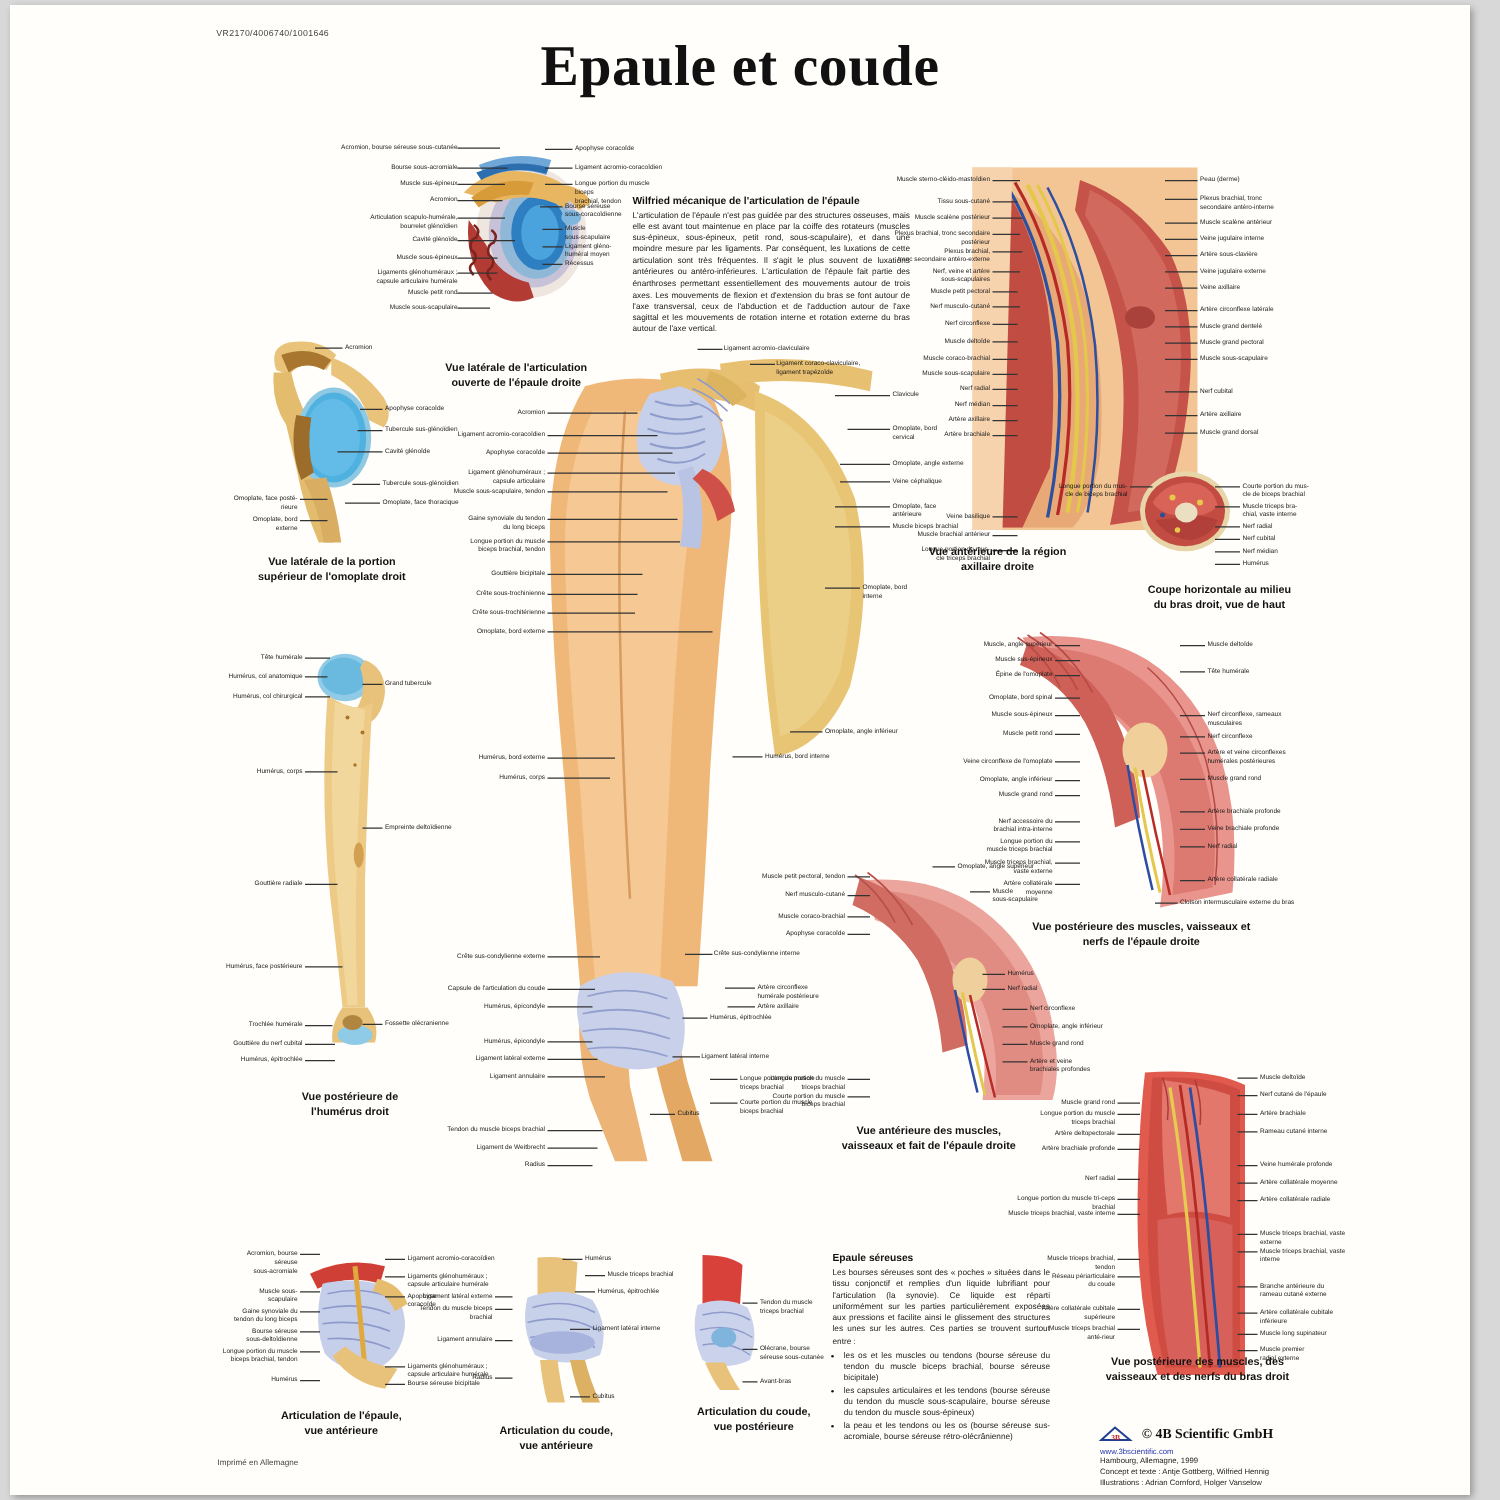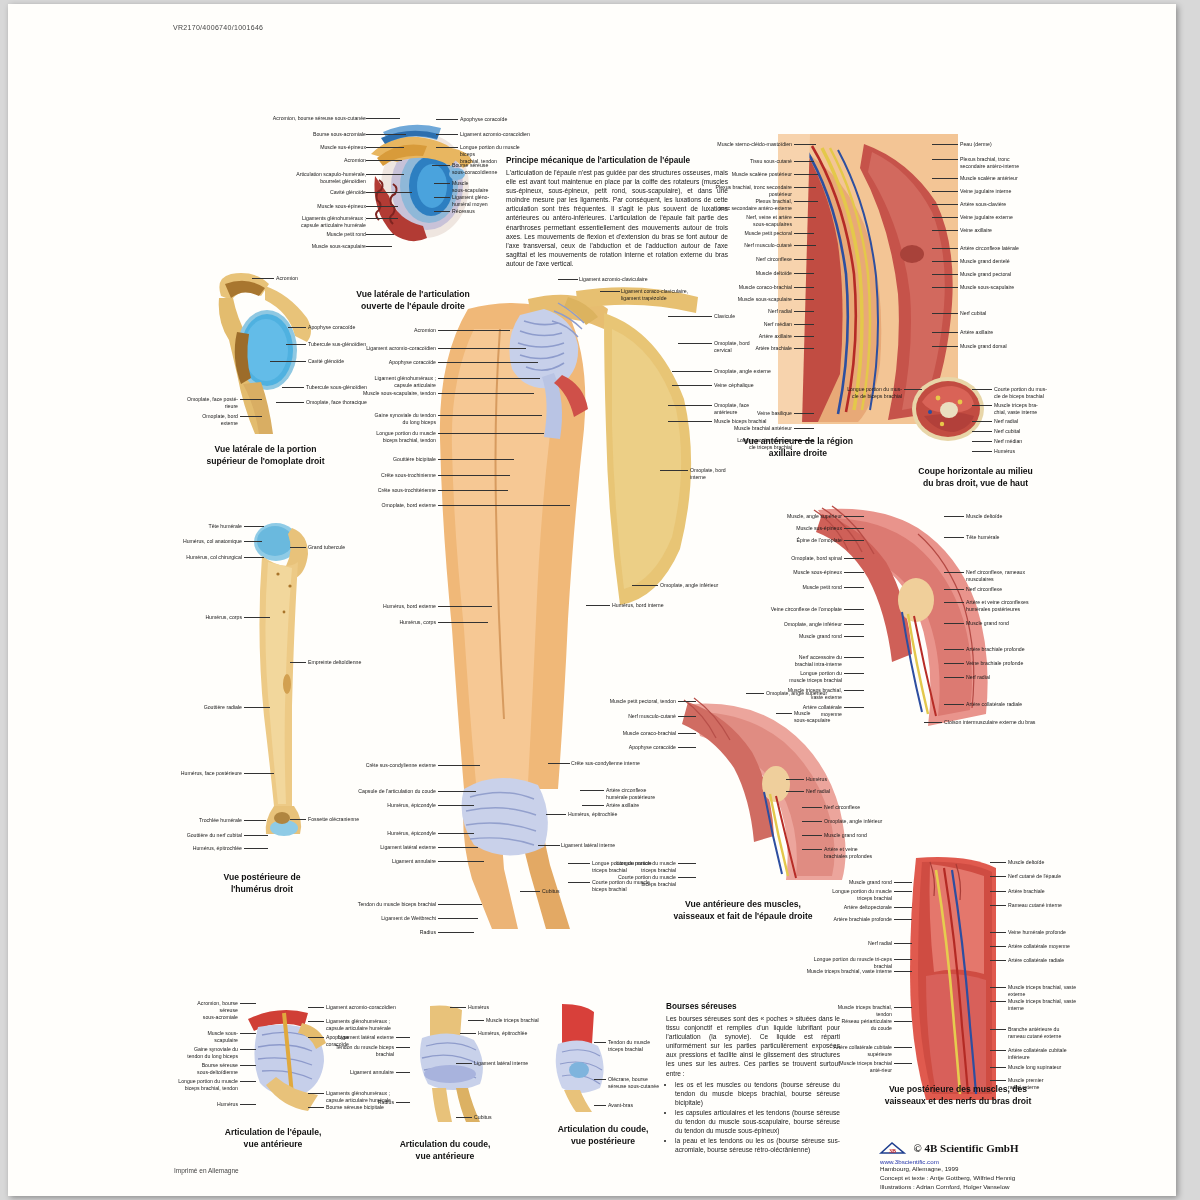--- a/index.html
+++ b/index.html
@@ -68,20 +68,21 @@
   
   .fig{position:absolute;}
   svg{display:block;overflow:visible;}
 </style>
 </head>
 <body>
 
 <div id="poster">
 
   <div class="catalog">VR2170/4006740/1001646</div>
+  <div class="title">Epaule et coude</div>
   <div class="imprime">Imprimé en Allemagne</div>
 
   <div class="fig" style="left:355px;top:110px;">
     <svg width="120" height="130" viewBox="0 0 120 130">
       <ellipse cx="62" cy="72" rx="44" ry="52" fill="#efe6e0"></ellipse>
       <ellipse cx="64" cy="72" rx="36" ry="44" fill="#c8c2d8"></ellipse>
       <ellipse cx="66" cy="72" rx="29" ry="37" fill="#8fb8d8"></ellipse>
       <ellipse cx="68" cy="72" rx="22" ry="30" fill="#2d7fc1"></ellipse>
       <ellipse cx="69" cy="72" rx="15" ry="22" fill="#4aa3dd"></ellipse>
       <path d="M8 40 Q30 18 62 24 Q86 28 96 42 L88 52 Q62 38 34 48 Z" fill="#e8b660"></path>
@@ -134,21 +135,21 @@
   <div class="leader" style="left:426px;top:179px;width:16px;"></div>
   <div class="lbl l" style="left:444px;top:190px;width:58px;">Ligament gléno-
 huméral moyen</div>
   <div class="leader" style="left:426px;top:193px;width:16px;"></div>
   <div class="lbl l" style="left:444px;top:204px;width:58px;">Récessus</div>
   <div class="leader" style="left:426px;top:207px;width:16px;"></div>
   <div class="caption" style="left:320px;top:285px;width:170px;white-space:pre-line;">Vue latérale de l'articulation
 ouverte de l'épaule droite</div>
 
   <div class="textblock" style="left:498px;top:152px;width:222px;">
-    <h3>Principe mécanique de l'articulation de l'épaule</h3>
+    <h3>Wilfried mécanique de l'articulation de l'épaule</h3>
     <p>L'articulation de l'épaule n'est pas guidée par des structures osseuses, mais elle est avant tout maintenue en place par la coiffe des rotateurs (muscles sus-épineux, sous-épineux, petit rond, sous-scapulaire), et dans une moindre mesure par les ligaments. Par conséquent, les luxations de cette articulation sont très fréquentes. Il s'agit le plus souvent de luxations antérieures ou antéro-inférieures. L'articulation de l'épaule fait partie des énarthroses permettant essentiellement des mouvements autour de trois axes. Les mouvements de flexion et d'extension du bras se font autour de l'axe transversal, ceux de l'abduction et de l'adduction autour de l'axe sagittal et les mouvements de rotation interne et rotation externe du bras autour de l'axe vertical.</p>
   </div>
 
   <div class="fig" style="left:195px;top:262px;">
     <svg width="120" height="175" viewBox="0 0 120 175">
       <path d="M18 30 Q12 12 28 8 Q52 4 66 18 L58 30 Q40 20 28 34 Z" fill="#e8c379"></path>
       <path d="M16 32 Q14 56 26 74 L34 108 Q40 140 52 168 L64 168 Q54 136 48 104 L44 70 Q34 52 30 32 Z" fill="#e3bc6e"></path>
       <path d="M62 20 Q86 28 104 52 Q112 66 104 76 L92 70 Q86 46 62 34 Z" fill="#e8c379"></path>
       <path d="M22 18 Q44 10 62 22 L56 30 Q40 22 28 32 Z" fill="#a8762f"></path>
       <ellipse cx="64" cy="84" rx="30" ry="40" fill="#8fc8e2"></ellipse>
@@ -487,20 +488,22 @@
   <div class="lbl l" style="left:958px;top:642px;width:86px;">Artère brachiale profonde</div>
   <div class="leader" style="left:936px;top:645px;width:20px;"></div>
   <div class="lbl l" style="left:958px;top:656px;width:86px;">Veine brachiale profonde</div>
   <div class="leader" style="left:936px;top:659px;width:20px;"></div>
   <div class="lbl l" style="left:958px;top:670px;width:86px;">Nerf radial</div>
   <div class="leader" style="left:936px;top:673px;width:20px;"></div>
   <div class="lbl l" style="left:958px;top:697px;width:86px;">Artère collatérale radiale</div>
   <div class="leader" style="left:936px;top:700px;width:20px;"></div>
   <div class="lbl l" style="left:936px;top:715px;width:112px;">Cloison intermusculaire externe du bras</div>
   <div class="leader" style="left:916px;top:718px;width:18px;"></div>
+  <div class="caption" style="left:780px;top:732px;width:250px;white-space:pre-line;">Vue postérieure des muscles, vaisseaux et
+nerfs de l'épaule droite</div>
 
   <div class="fig" style="left:240px;top:512px;">
     <svg width="70" height="330" viewBox="0 0 70 330">
       <ellipse cx="28" cy="26" rx="22" ry="19" fill="#8fcbe6"></ellipse>
       <ellipse cx="27" cy="25" rx="18" ry="15" fill="#6ab9de"></ellipse>
       <path d="M44 12 Q60 18 60 38 Q58 56 48 62 L38 50 Q46 34 40 18 Z" fill="#e8c27a"></path>
       <path d="M14 40 Q8 120 16 200 Q22 250 26 290 L44 290 Q44 240 44 190 Q46 110 50 46 Q36 56 14 40 Z" fill="#edca86"></path>
       <path d="M20 46 Q14 124 22 202 Q26 250 30 288 L38 288 Q36 238 37 190 Q39 112 44 52 Z" fill="#f2d79c"></path>
       <ellipse cx="39" cy="168" rx="4" ry="10" fill="#d2a050"></ellipse>
       <path d="M26 290 Q16 304 18 318 L52 318 Q56 304 46 290 Z" fill="#e8c27a"></path>
@@ -528,21 +531,21 @@
   <div class="lbl r" style="left:172px;top:766px;width:62px;">Humérus, face postérieure</div>
   <div class="leader" style="left:236px;top:769px;width:30px;"></div>
   <div class="lbl r" style="left:184px;top:813px;width:50px;">Trochlée humérale</div>
   <div class="leader" style="left:236px;top:816px;width:22px;"></div>
   <div class="lbl r" style="left:168px;top:828px;width:66px;">Gouttière du nerf cubital</div>
   <div class="leader" style="left:236px;top:831px;width:24px;"></div>
   <div class="lbl r" style="left:176px;top:841px;width:58px;">Humérus, épitrochlée</div>
   <div class="leader" style="left:236px;top:844px;width:24px;"></div>
   <div class="lbl l" style="left:300px;top:812px;width:60px;">Fossette olécranienne</div>
   <div class="leader" style="left:282px;top:815px;width:16px;"></div>
-  <div class="caption" style="left:184px;top:868px;width:140px;white-space:pre-line;">Vue postérieure de
+  <div class="caption" style="left:202px;top:868px;width:140px;white-space:pre-line;">Vue postérieure de
 l'humérus droit</div>
 
   <div class="fig" style="left:668px;top:690px;">
     <svg width="180" height="190" viewBox="0 0 180 190">
       <path d="M16 10 Q72 6 110 34 Q150 64 164 116 Q174 158 166 186 L110 186 Q116 140 100 102 Q78 58 24 42 Z" fill="#eca59c"></path>
       <path d="M24 18 Q74 20 108 48 Q142 78 154 124 Q162 158 156 182 L120 182 Q124 142 110 108 Q90 66 36 48 Z" fill="#e08c82"></path>
       <path d="M12 8 Q52 22 76 58 Q96 96 98 142 L78 148 Q74 104 58 74 Q38 44 6 30 Z" fill="#d06c62"></path>
       <path d="M8 6 q20 14 32 38 M18 4 q22 16 36 42" stroke="#b8504a" stroke-width="1.3" fill="none"></path>
       <ellipse cx="100" cy="90" rx="14" ry="18" fill="#efcf9c"></ellipse>
       <path d="M94 100 Q102 142 112 182" stroke="#e3c84c" stroke-width="2.4" fill="none"></path>
@@ -651,21 +654,21 @@
   <div class="leader" style="left:982px;top:1046px;width:16px;"></div>
   <div class="lbl l" style="left:1000px;top:1060px;width:72px;">Muscle long supinateur</div>
   <div class="leader" style="left:982px;top:1063px;width:16px;"></div>
   <div class="lbl l" style="left:1000px;top:1073px;width:72px;">Muscle premier
 radial externe</div>
   <div class="leader" style="left:982px;top:1076px;width:16px;"></div>
   <div class="caption" style="left:840px;top:1080px;width:220px;white-space:pre-line;">Vue postérieure des muscles, des
 vaisseaux et des nerfs du bras droit</div>
 
   <div class="textblock" style="left:658px;top:998px;width:174px;">
-    <h3>Bourses séreuses</h3>
+    <h3>Epaule séreuses</h3>
     <p>Les bourses séreuses sont des « poches » situées dans le tissu conjonctif et remplies d'un liquide lubrifiant pour l'articulation (la synovie). Ce liquide est réparti uniformément sur les parties particulièrement exposées aux pressions et facilite ainsi le glissement des structures les unes sur les autres. Ces parties se trouvent surtout entre :</p>
     <ul>
       <li>les os et les muscles ou tendons (bourse séreuse du tendon du muscle biceps brachial, bourse séreuse bicipitale)</li>
       <li>les capsules articulaires et les tendons (bourse séreuse du tendon du muscle sous-scapulaire, bourse séreuse du tendon du muscle sous-épineux)</li>
       <li>la peau et les tendons ou les os (bourse séreuse sus-acromiale, bourse séreuse rétro-olécrânienne)</li>
     </ul>
   </div>
 
   <div class="fig" style="left:230px;top:995px;">
     <svg width="110" height="115" viewBox="0 0 110 115">

